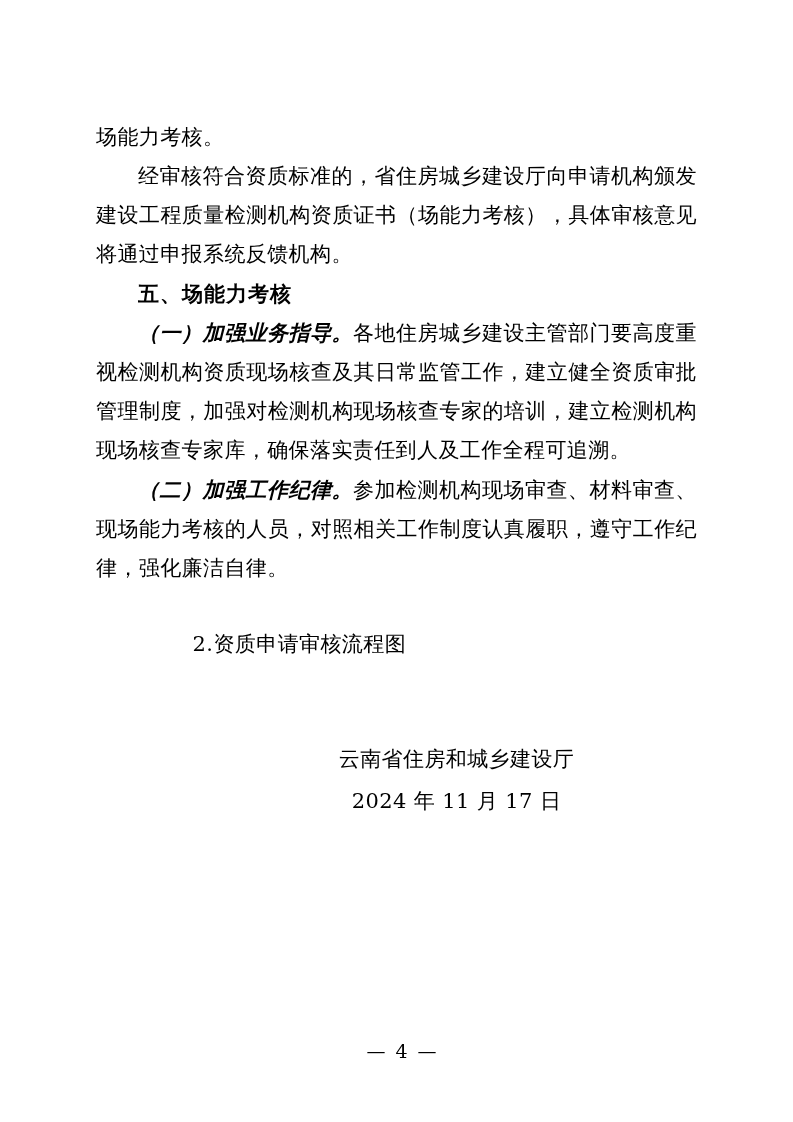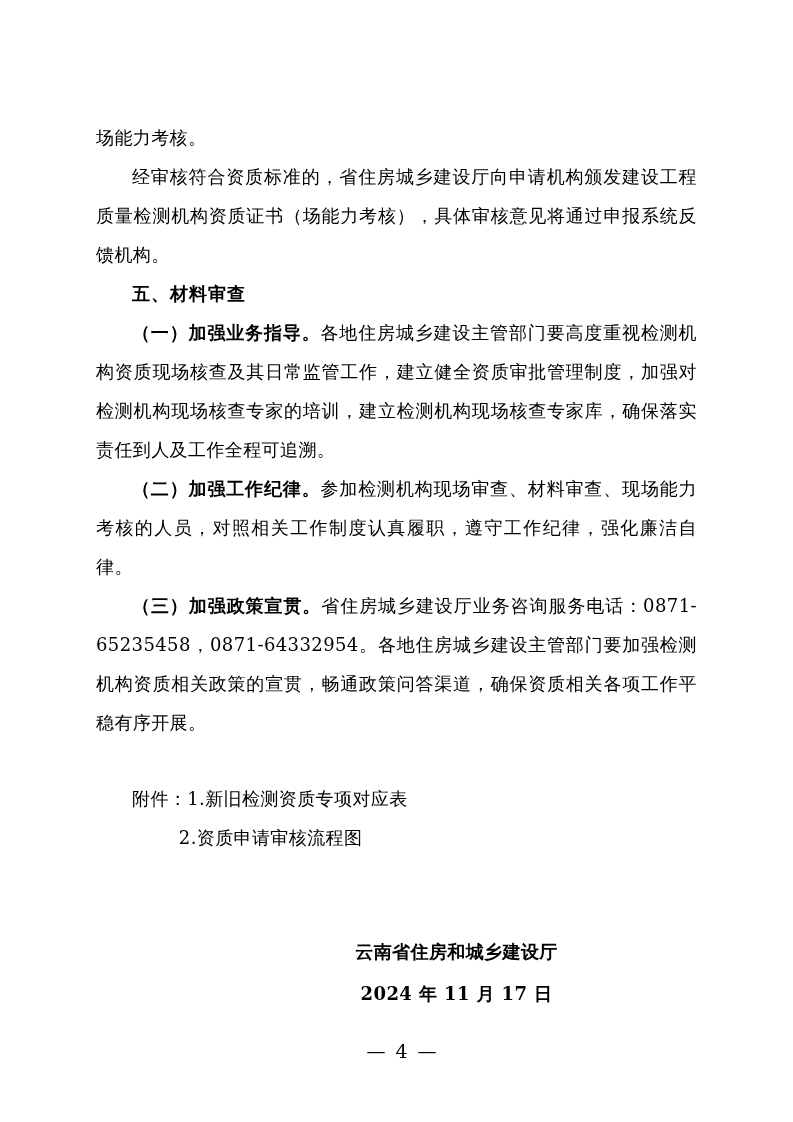--- a/index.html
+++ b/index.html
@@ -18,59 +18,59 @@
   .page {
     position: absolute;
     top: 0;
     left: 0;
     width: 793px;
     height: 1122px;
     box-sizing: border-box;
     padding: 118px 96px 0 96px;
   }
   .doc-body {
-    font-size: 18px;
+    font-size: 21px;
     line-height: 39px;
     letter-spacing: 0.4px;
     text-align: justify;
     text-justify: inter-ideograph;
   }
   p {
     margin: 0;
     padding: 0;
   }
   .indent2 {
     text-indent: 2em;
   }
   .heading {
     text-indent: 2em;
     font-weight: bold;
     letter-spacing: 1px;
   }
   .subhead {
     font-weight: bold;
+    font-style: italic;
   }
   .attach-block {
     margin-top: 37px;
   }
   .attach-line1 {
     text-indent: 2em;
   }
   .attach-line2 {
     text-indent: 4.6em;
   }
   .signature {
     margin-top: 74px;
     text-align: center;
     padding-left: 120px;
     line-height: 42px;
   }
   .sig-line {
     white-space: pre;
-    font-weight: bold;
   }
   .page-number {
     position: absolute;
     left: 0;
     right: 0;
     bottom: 60px;
     text-align: center;
     font-size: 19px;
     letter-spacing: 2px;
     padding-left: 12px;
@@ -80,30 +80,28 @@
 <body>
 
 <div class="page">
   <div class="doc-body">
 
     <p class="plain">场能力考核。</p>
 
 
     <p class="indent2">经审核符合资质标准的，省住房城乡建设厅向申请机构颁发建设工程质量检测机构资质证书（场能力考核），具体审核意见将通过申报系统反馈机构。</p>
 
-    <p class="heading">五、材料审查</p>
+    <p class="heading">五、场能力考核</p>
 
     <p class="indent2"><span class="subhead">（一）加强业务指导。</span><span>各地住房城乡建设主管部门要高度重视检测机构资质现场核查及其日常监管工作，建立健全资质审批管理制度，加强对检测机构现场核查专家的培训，建立检测机构现场核查专家库，确保落实责任到人及工作全程可追溯。</span></p>
 
     <p class="indent2"><span class="subhead">（二）加强工作纪律。</span><span>参加检测机构现场审查、材料审查、现场能力考核的人员，对照相关工作制度认真履职，遵守工作纪律，强化廉洁自律。</span></p>
 
-    <p class="indent2"><span class="subhead">（三）加强政策宣贯。</span><span>省住房城乡建设厅业务咨询服务电话：0871-65235458，0871-64332954。各地住房城乡建设主管部门要加强检测机构资质相关政策的宣贯，畅通政策问答渠道，确保资质相关各项工作平稳有序开展。</span></p>
 
     <div class="attach-block">
-      <p class="attach-line1"><span>附件：</span><span>1.新旧检测资质专项对应表</span></p>
       <p class="attach-line2">2.资质申请审核流程图</p>
     </div>
 
     <div class="signature">
       <p class="sig-line">云南省住房和城乡建设厅</p>
       <p class="sig-line">2024 年 11 月 17 日</p>
     </div>
 
   </div>
 

